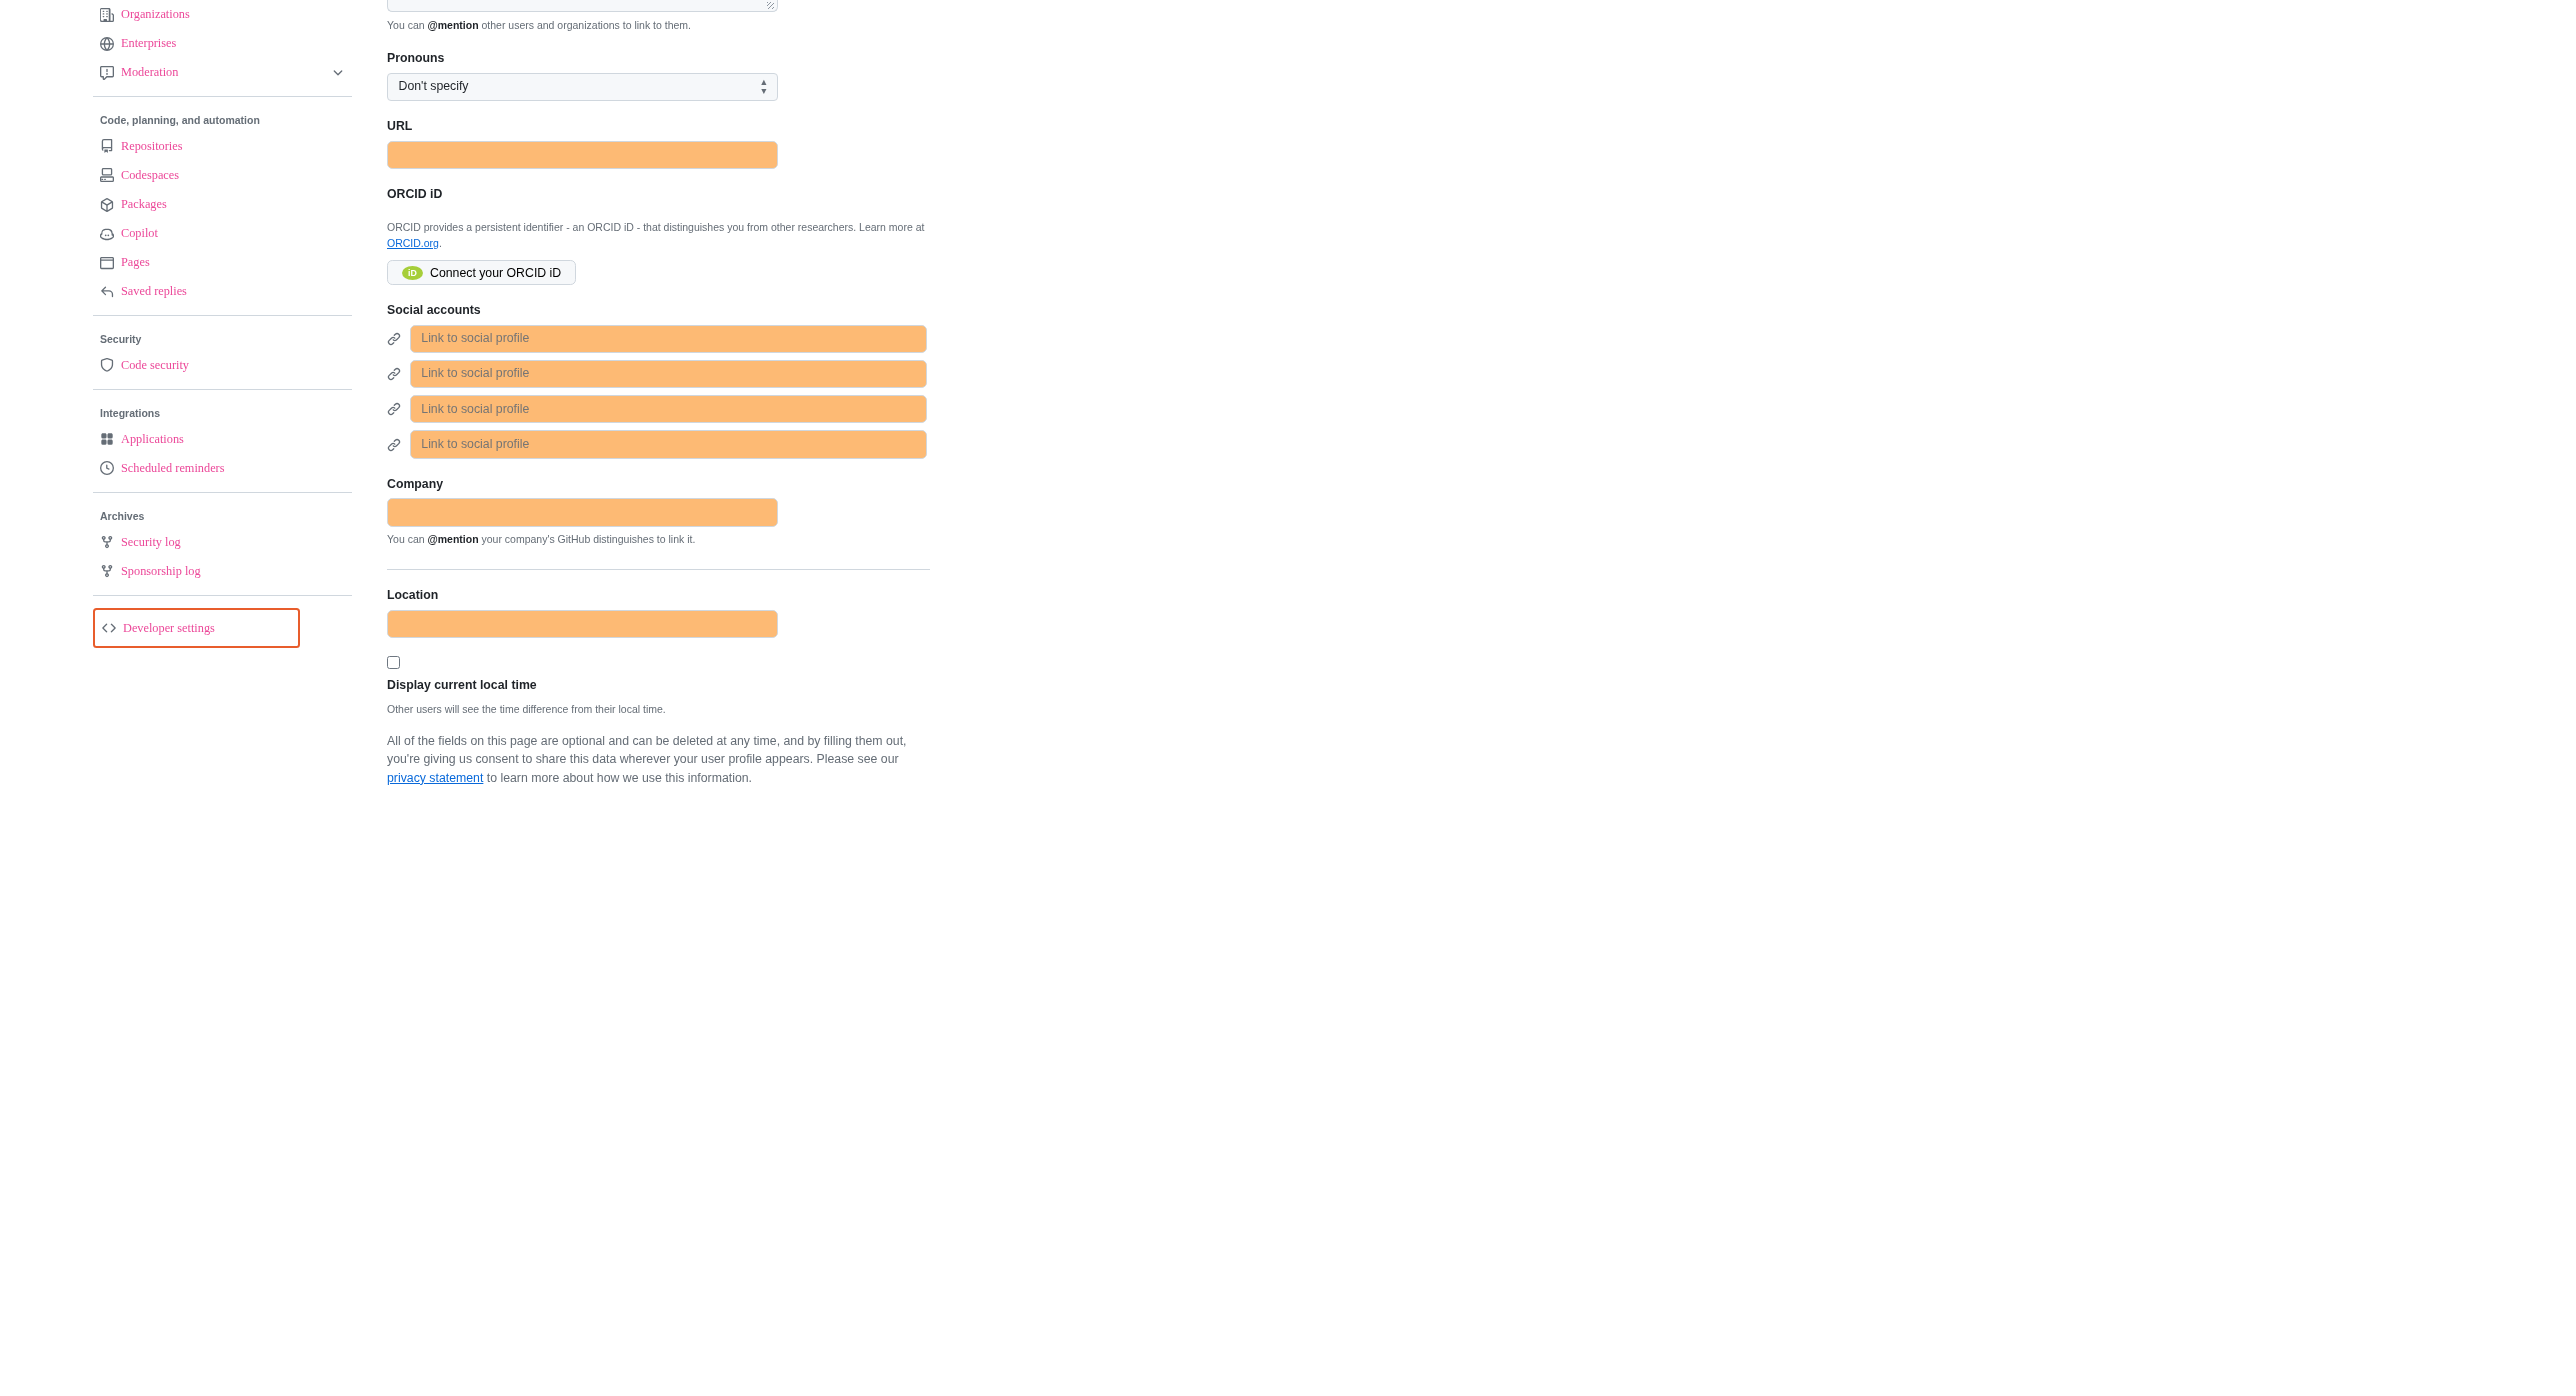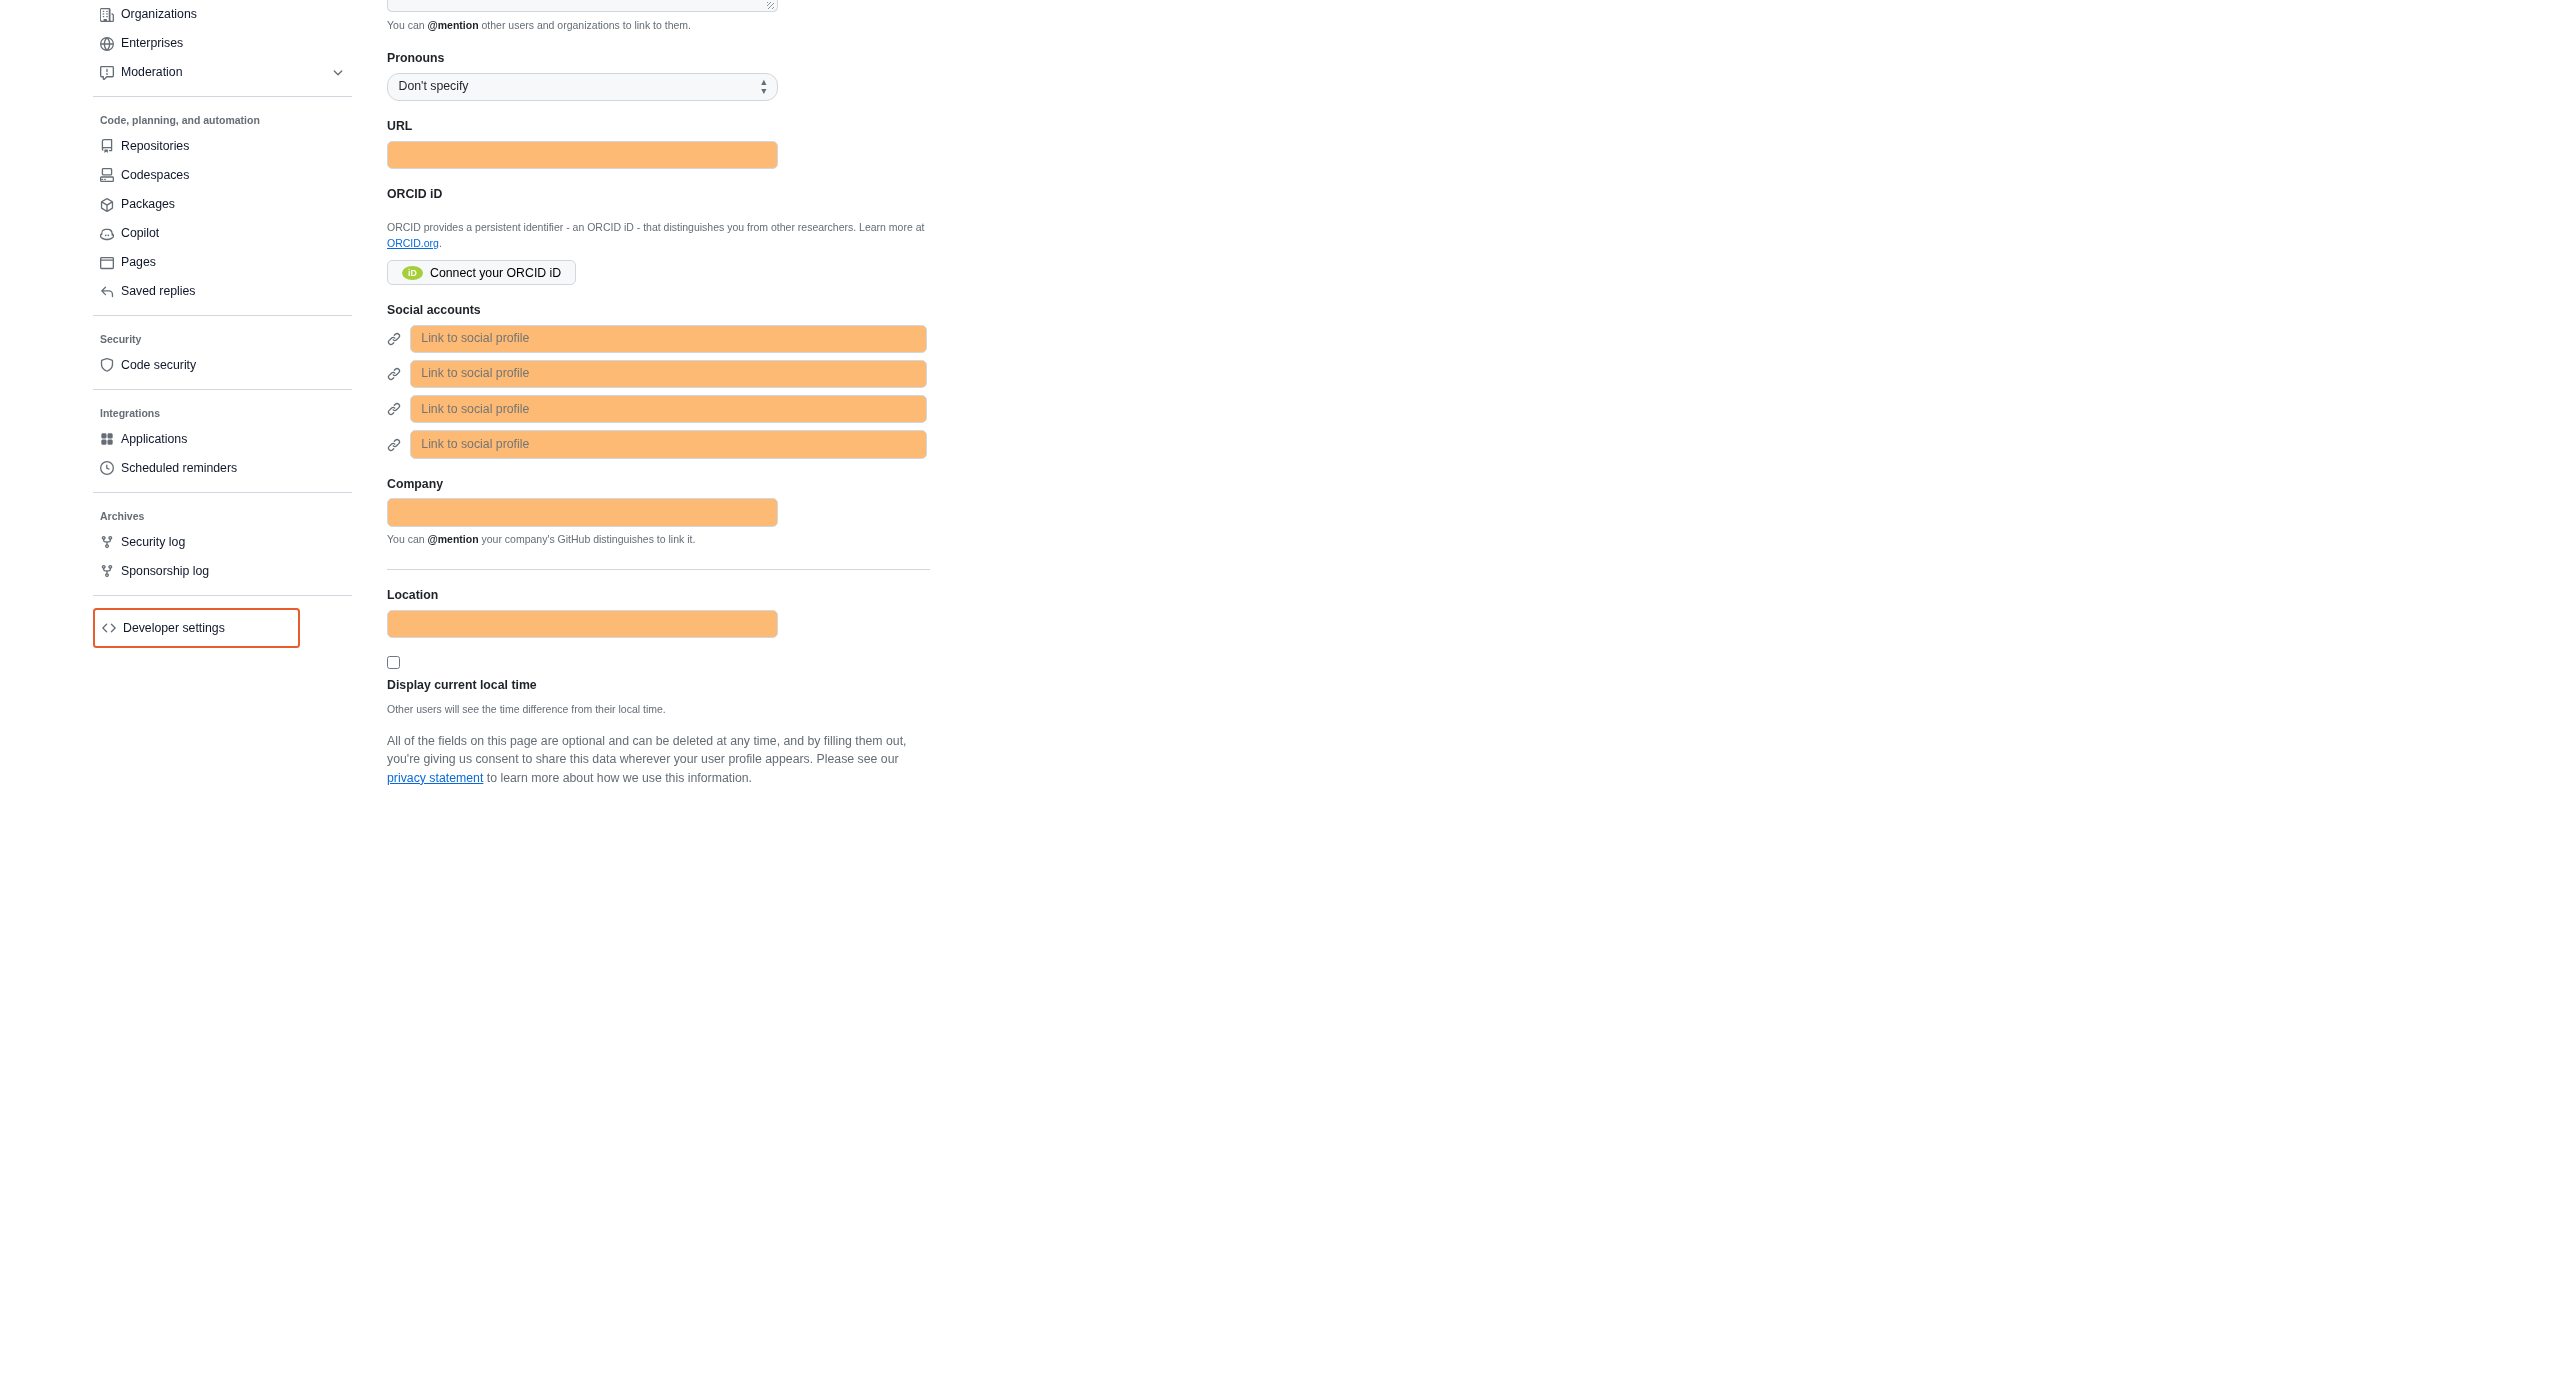--- a/index.html
+++ b/index.html
@@ -12,24 +12,25 @@
     }
     .container { display: flex; padding-left: 93px; }
     .sidebar { width: 259px; flex-shrink: 0; }
     .main { flex: 1; padding-left: 35px; max-width: 578px; }
 
     .nav-item {
       display: flex;
       align-items: center;
       padding: 5.3px 7px;
       border-radius: 5.3px;
-      color: #0f172a;
+      color: #ec4899;
       text-decoration: none;
       cursor: pointer;
       gap: 7px;
+      font-family: Liberation Serif, serif;
     }
     .nav-item .icon { width: 14px; height: 14px; color: #656d76; display:flex; align-items:center; justify-content:center; }
     .nav-item .arrow { margin-left: auto; }
     .nav-heading {
       font-size: 10.5px;
       font-weight: 600;
       color: #656d76;
       padding: 7px 7px 3.5px 7px;
     }
     .nav-divider { border-top: 0.9px solid #d0d7de; margin: 8.8px 0; }
@@ -53,21 +54,21 @@
       border-radius: 5.3px;
       background: #fdba74;
       color: #1f2328;
     }
     .select {
       width: 391px;
       padding: 4.4px 10.5px;
       font-size: 12.3px;
       line-height: 17.5px;
       border: 0.9px solid #d0d7de;
-      border-radius: 12px;
+      border-radius: 4px;
       background: #f6f8fa;
       position: relative;
       cursor: pointer;
     }
     .select-caret { position:absolute; right:8.8px; top:50%; transform:translateY(-50%); color:#656d76; font-size:8.8px; line-height:1; }
     .helper { font-size: 10.5px; color: #656d76; margin-top:5.3px; }
     .helper-strong { font-weight:600; color:#1f2328; }
     .link { color:#0969da; text-decoration:underline; cursor:pointer; }
     .btn {
       display:inline-flex; align-items:center; gap:7px;

